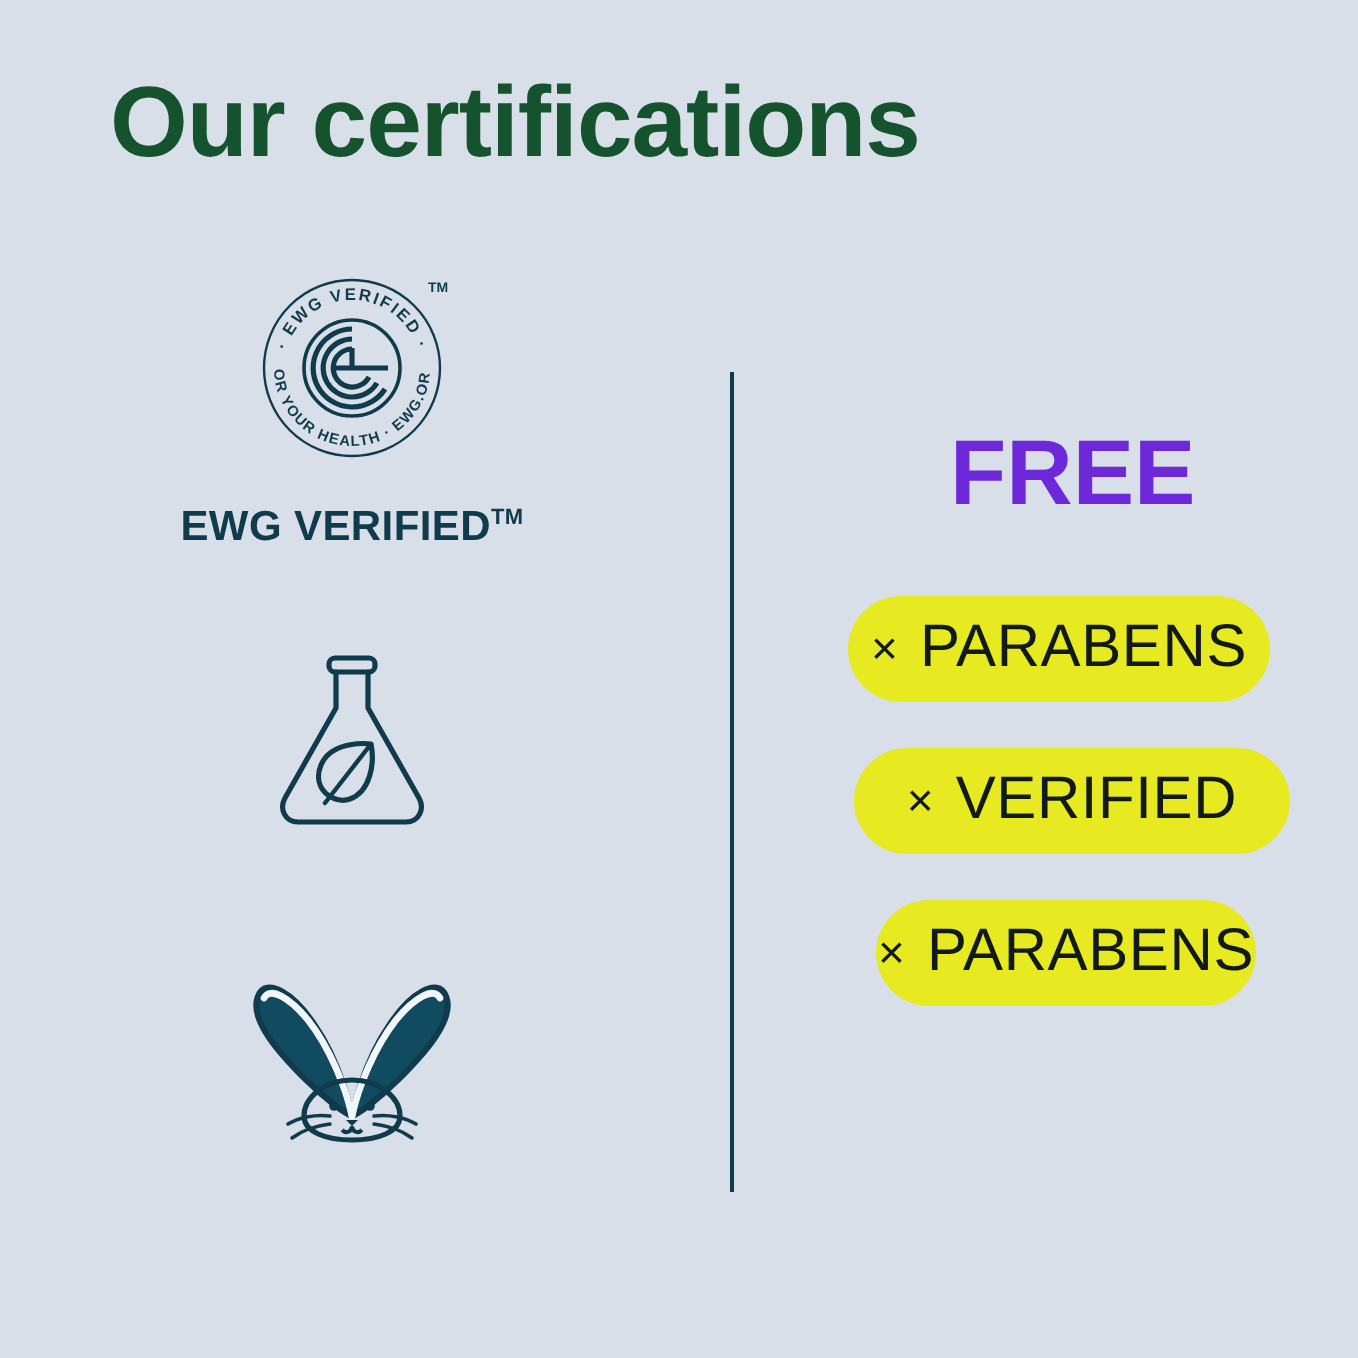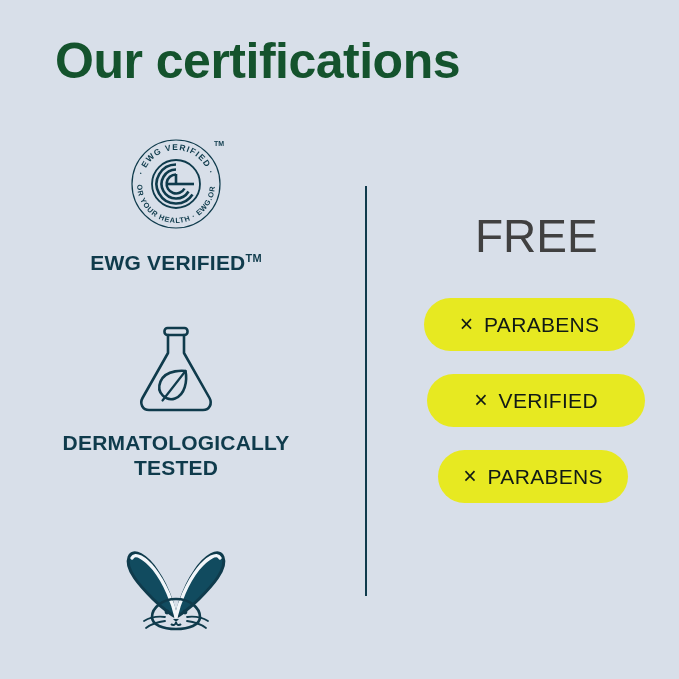--- a/index.html
+++ b/index.html
@@ -81,22 +81,22 @@
 
   
   .free-column {
     position: absolute;
     left: 420px;
     top: 212px;
     width: 259px;
   }
   .free-of-title {
     font-size: 46px;
-    font-weight: normal;
-    color: #404040;
+    font-weight: bold;
+    color: #6d28d9;
     line-height: 1.08;
     letter-spacing: 0px;
     padding-left: 55px;
   }
   .free-of-title .line2 { display: block; }
 
   .pill-list {
     margin-top: 36px;
   }
   .pill {
@@ -114,21 +114,21 @@
   .pill-sulfates { width: 190px; margin-left: 18px; margin-bottom: 0; }
 
   .pill-x {
     font-size: 23px;
     color: #111a16;
     line-height: 1;
     margin-right: 11px;
     font-weight: normal;
   }
   .pill-label {
-    font-size: 21px;
+    font-size: 30px;
     color: #111a16;
     letter-spacing: 0.3px;
     line-height: 1;
     white-space: nowrap;
   }
 </style>
 </head>
 <body>
 
 <div id="page">
@@ -179,24 +179,20 @@
 
             <path d="M 35,11 L 35,29 L 9.5,74 C 6.5,79.5 9.5,86 16,86 L 70,86
                      C 76.5,86 79.5,79.5 76.5,74 L 51,29 L 51,11"></path>
 
             <path d="M 52.5,47 C 52.5,47 33,44.5 27.5,57.5 C 22.5,69.5 34,77.5 42,74.5
                      C 52,70.8 54.5,57 52.5,47 Z"></path>
             <path d="M 52.5,47 L 29.5,76.5" stroke-width="2.2"></path>
           </g>
         </svg>
       </span>
-      <div class="cert-label">
-        <div>DERMATOLOGICALLY</div>
-        <div>TESTED</div>
-      </div>
     </div>
 
     <div class="cert-item cert-item-vegan">
       <span class="cert-icon">
         <svg width="126" height="106" viewBox="0 0 126 106" aria-hidden="true">
 
           <path d="M 63,92
                    C 63,92 58,66 44,46
                    C 34,31 20,22 16,32
                    C 11,44 28,62 40,74

